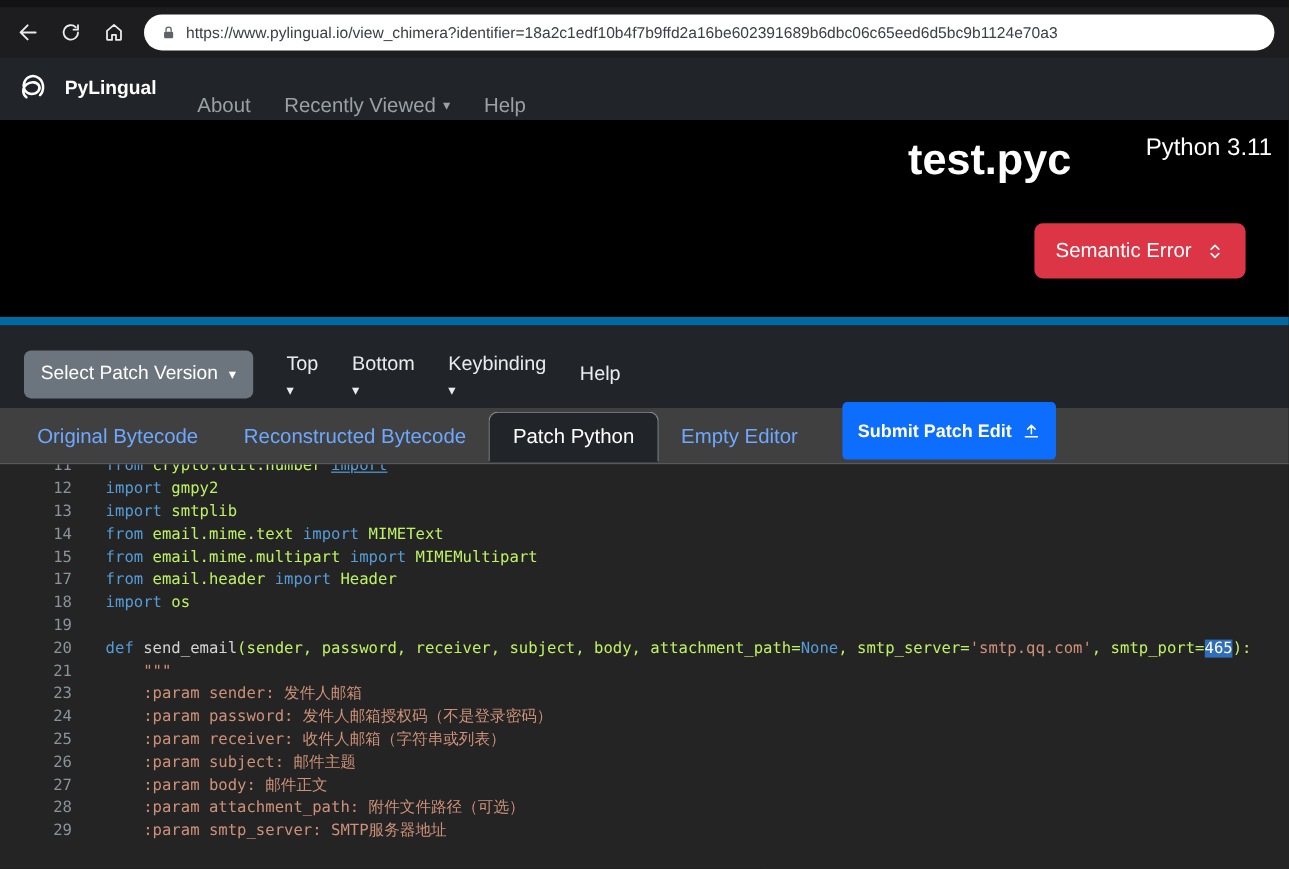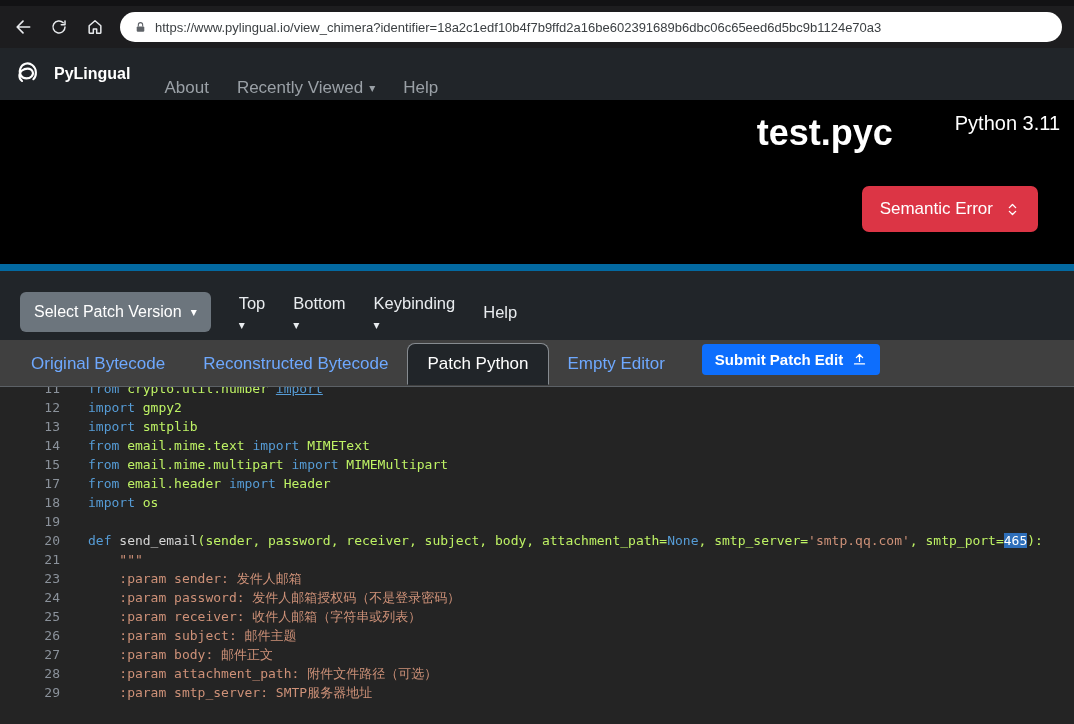--- a/index.html
+++ b/index.html
@@ -45,21 +45,21 @@
                   gap: 6px; cursor: pointer; flex-direction: column; }
 
   
   .tabs-row { height: 47px; background: #404040; border-bottom: 1px solid #5c6166;
               display: flex; align-items: center; padding: 0 0 0 12px; }
   .tabs-list { display: flex; align-items: flex-end; }
   .tab { color: #6ea8fe; font-size: 17px; padding: 10px 19px; cursor: pointer; white-space: nowrap; }
   .tab.active { color: #fff; background: #212529; border: 1px solid #868b90;
                 border-bottom-color: #212529; border-radius: 8px 8px 0 0;
                 margin-bottom: -1px; position: relative; z-index: 2; }
-  .submit-btn { background: #0d6efd; color: #fff; border: none; border-radius: 4px; height: 31px;
+  .submit-btn { background: #0d6efd; color: #fff; border: none; border-radius: 4px; height: 48px;
                 padding: 0 13px; font-size: 15px; font-weight: 700; display: flex; align-items: center;
                 gap: 9px; margin: 0 0 8px 18px; cursor: pointer; align-self: center;
                 font-family: "Liberation Sans", sans-serif; }
 
   
   .editor { height: 337px; background: #242424; overflow: hidden;
             font-family: "DejaVu Sans Mono", monospace; font-size: 13px; line-height: 19px; }
   .lines { margin-top: -8px; }
   .code-line { display: flex; white-space: pre; height: 19px; }
   .gutter { flex: 0 0 60px; width: 60px; text-align: right; color: #8b929b; user-select: none; }

